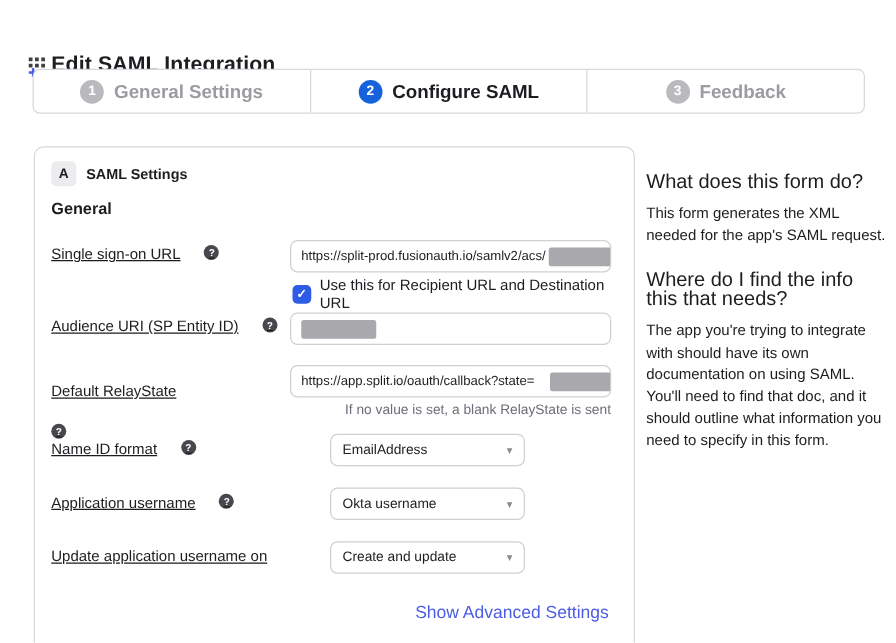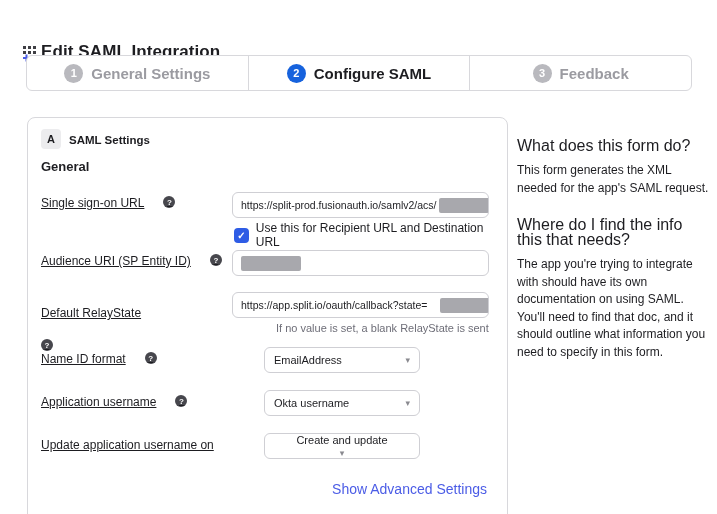--- a/index.html
+++ b/index.html
@@ -94,21 +94,21 @@
   .sidebar { position: absolute; left: 517px; top: 138px; width: 193px; }
   .sidebar h3 { font-size: 16px; font-weight: 400; margin-bottom: 9px; line-height: 15px; }
   .sidebar p { font-size: 12px; line-height: 17.5px; margin-bottom: 20px; color: #1d1d21; }
 
   
   .r-sso-label { top: 78px; } .r-sso-input { top: 74px; }
   .r-aud-label { top: 136px; } .r-aud-input { top: 132px; }
   .r-relay-label { top: 188px; flex-direction: column; } .r-relay-input { top: 174px; gap: 12px; } .r-relay-helper { top: 204px; }
   .r-nameid-label { top: 234px; } .r-nameid-select { top: 229px; }
   .r-appuser-label { top: 277px; } .r-appuser-select { top: 272px; }
-  .r-update-label { top: 320px; } .r-update-select { top: 315px; flex-direction: column; }
+  .r-update-label { top: 320px; } .r-update-select { top: 315px; }
 </style>
 </head>
 <body>
 
 <div class="app-header">
   <div class="app-icon">
     <svg width="17" height="17" viewBox="0 0 17 17">
       <g fill="#3f3f44">
         <rect x="1" y="1" width="3" height="3"></rect>
           <rect x="6" y="1" width="3" height="3"></rect>

